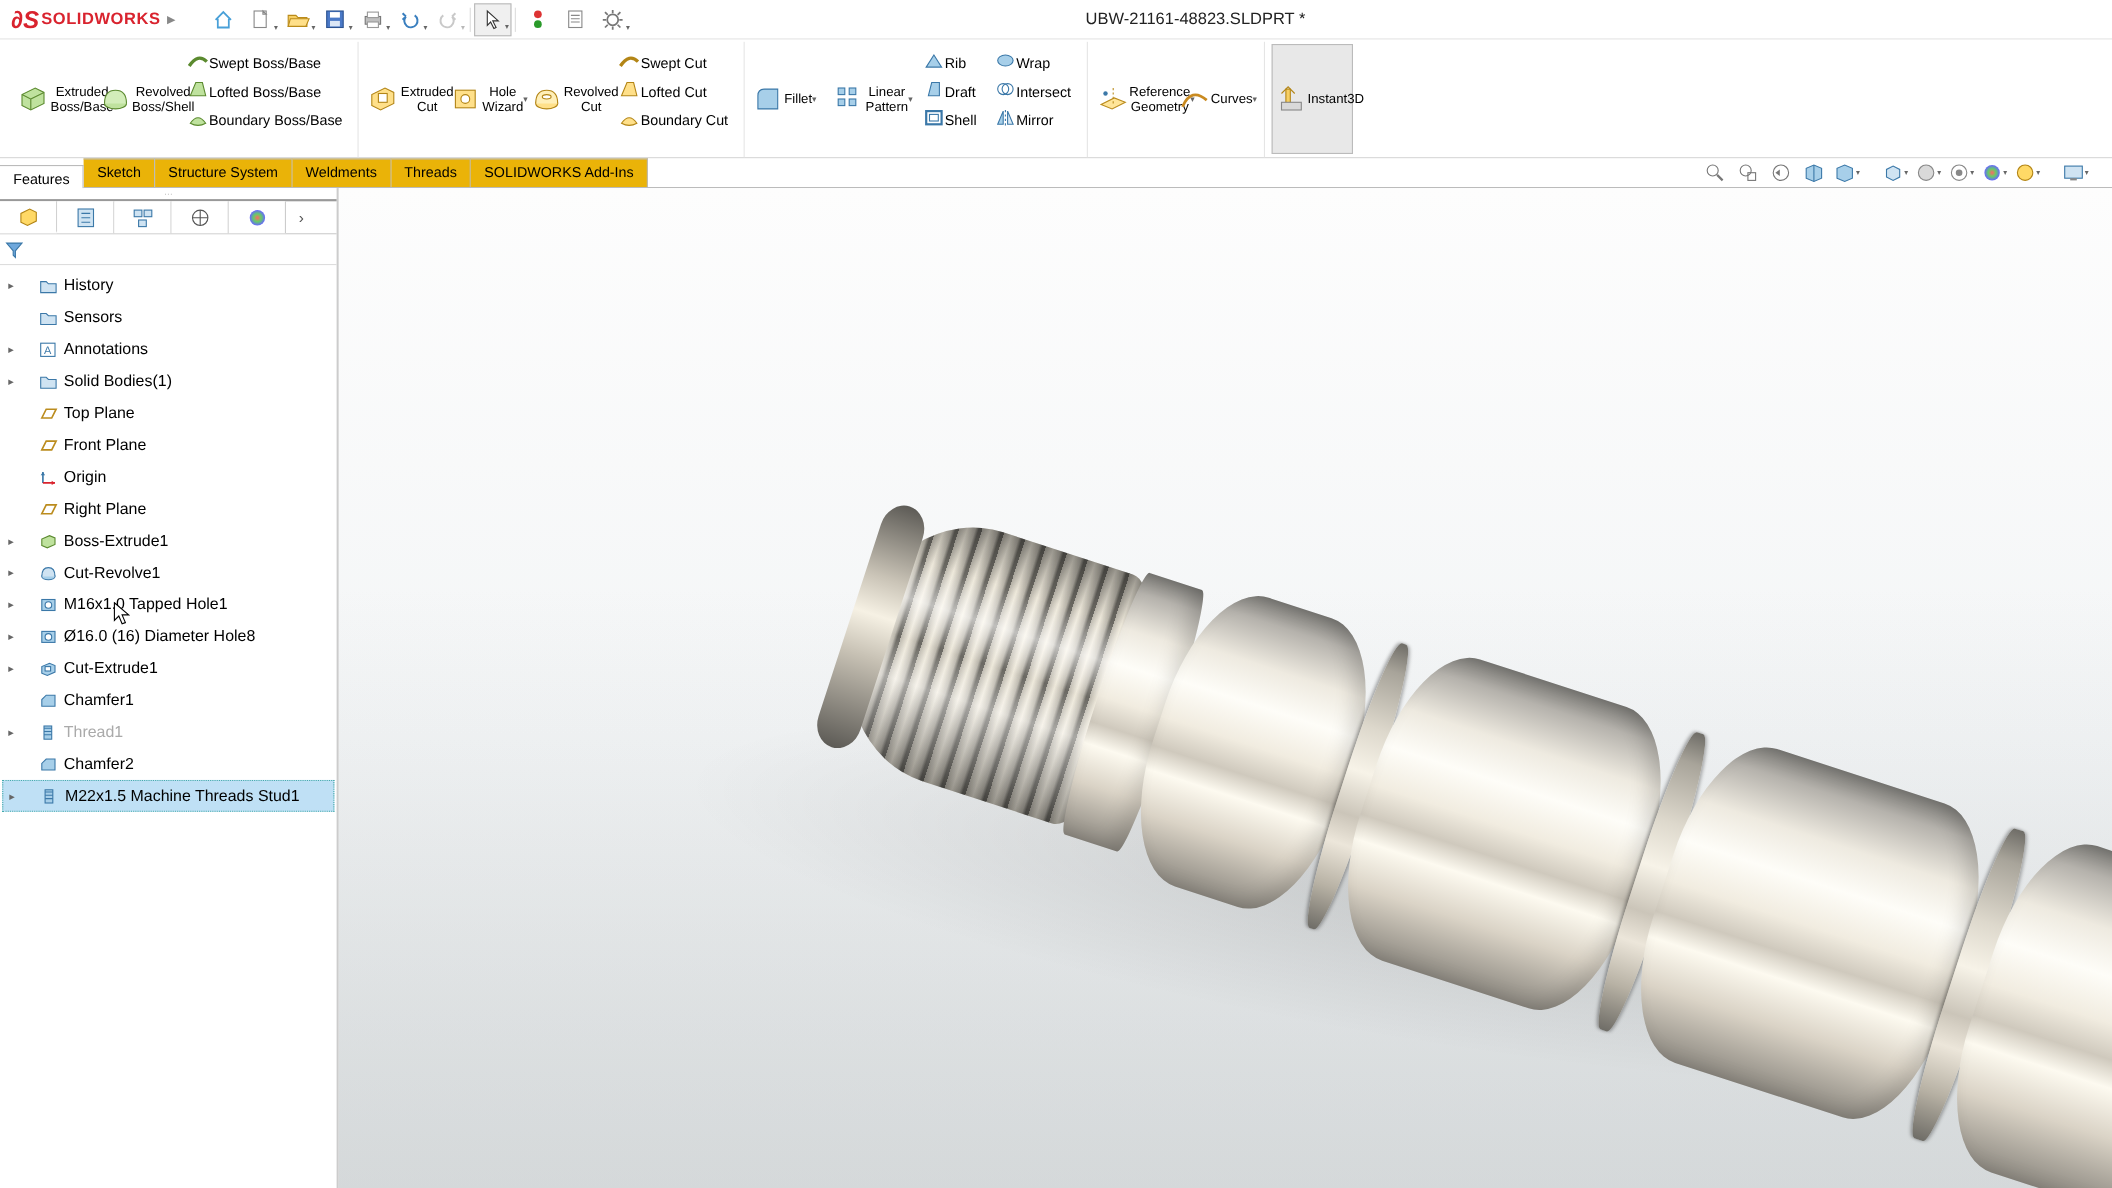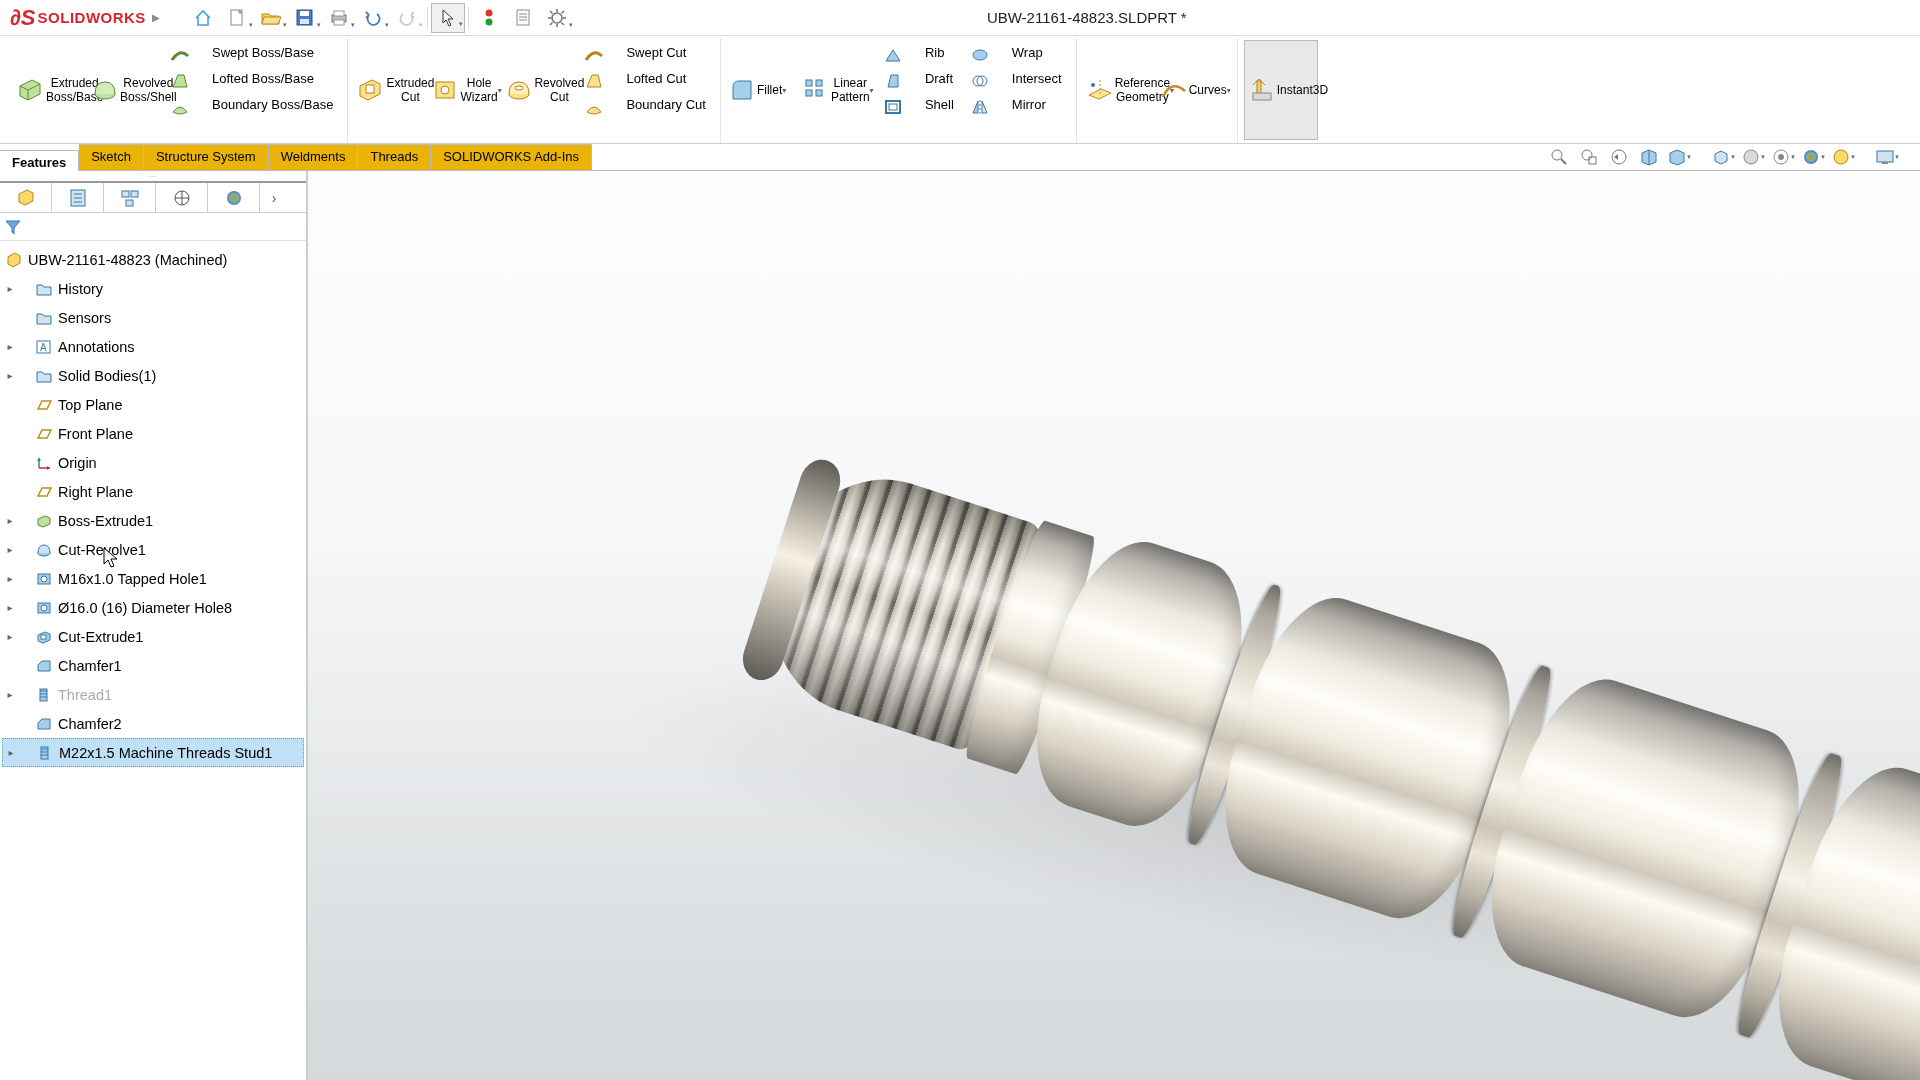--- a/index.html
+++ b/index.html
@@ -20,27 +20,27 @@
 
 
 .ribbon { height: 108px; background: #fff; border-bottom: 1px solid #ccc; display: flex; align-items: stretch; padding: 2px 8px 0 8px; }
 .ribbon-group { display: flex; align-items: flex-start; padding: 2px 6px; border-right: 1px solid #e5e5e5; }
 .ribbon-group:last-child { border-right: none; }
 .big-btn { display: flex; flex-direction: row; align-items: center; width: 74px; padding: 2px 2px; cursor: pointer; text-align: center; font-size: 12px; line-height: 14px; height: 100px; justify-content: flex-start; }
 .big-btn .icon-slot { height: 34px; display: flex; align-items: center; justify-content: center; }
 .big-btn.active { background: #e8e8e8; border: 1px solid #bbb; }
 .big-btn .dd { font-size: 8px; color: #666; margin-top: 2px; }
 .small-btn-col { display: flex; flex-direction: column; gap: 0; padding-top: 2px; }
-.small-btn { display: flex; align-items: flex-start; gap: 22px; padding: 3px 8px; font-size: 13px; cursor: pointer; height: 26px; }
+.small-btn { display: flex; align-items: flex-end; gap: 0; padding: 3px 8px; font-size: 13px; cursor: pointer; height: 26px; }
 .sb-icon { width: 20px; height: 20px; display: inline-flex; align-items: center; justify-content: center; }
 
 
 .cmd-tabs { display: flex; height: 27px; background: #fff; border-bottom: 1px solid #bbb; }
 .cmd-tab { padding: 4px 12px; font-size: 13px; border-right: 1px solid #bbb; border-top: 1px solid #bbb; background: #eab308; cursor: pointer; }
-.cmd-tab.active { background: #fff; border-bottom: 1px solid #fff; position: relative; top: 6px; font-weight: 700; border-left: 1px solid #bbb; }
+.cmd-tab.active { background: #fff; border-bottom: 1px solid #fff; position: relative; top: 6px; font-weight: 400; border-left: 1px solid #bbb; }
 .cmd-tab:first-child.active { border-left: none; }
 .hud-icons { margin-left: auto; display: flex; align-items: center; gap: 4px; padding-right: 20px; }
 .hud-icon { width: 26px; height: 24px; display: flex; align-items: center; justify-content: center; cursor: pointer; }
 
 
 .workspace { display: flex; height: calc(1080px - 36px - 108px - 27px); }
 .tree-panel { width: 308px; border-right: 2px solid #ccc; background: #fff; display: flex; flex-direction: column; position: relative; }
 .panel-grip { height: 10px; display:flex; align-items:center; justify-content:center; color:#bbb; font-size:8px; }
 .pm-tabs { display: flex; height: 32px; border-top: 2px solid #999; border-bottom: 1px solid #ccc; }
 .pm-tab { width: 52px; display: flex; align-items: center; justify-content: center; border-right: 1px solid #ccc; cursor: pointer; background: #fff; }
@@ -521,28 +521,20 @@
         </div>
       <div class="pm-arrow">›</div>
     </div>
     <div class="filter-row">
         <svg width="18" height="18">
           <path d="M2 3 H16 L10 10 V16 L8 14 V10 Z" fill="#6fa8dc" stroke="#3b78a8"></path>
         </svg>
       </div>
 
     <div class="tree">
-      <div class="tree-node">
-        <span class="node-icon">
-            <svg width="18" height="18">
-              <path d="M3 13 L8 16 L15 12 L15 5 L10 2 L3 6 Z" fill="#ffd966" stroke="#b38516"></path>
-            </svg>
-          </span>
-        <span>UBW-21161-48823 (Machined)</span>
-      </div>
       <div id="tree-items">
           <div class="tree-node">
             <span class="expander">▸</span>
             <span class="indent" style="width:10px"></span>
             <span class="node-icon">
               <svg width="18" height="16">
                 <path d="M2 4 H7 L9 6 H16 V14 H2 Z" fill="#cfe3f2" stroke="#3b78a8"></path>
               </svg>
             </span>
             <span>History</span>

